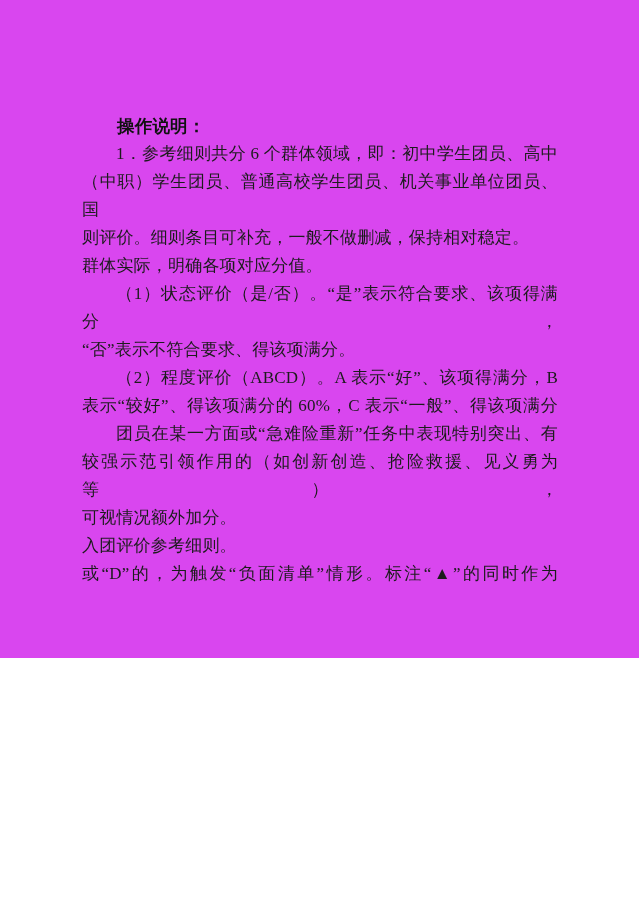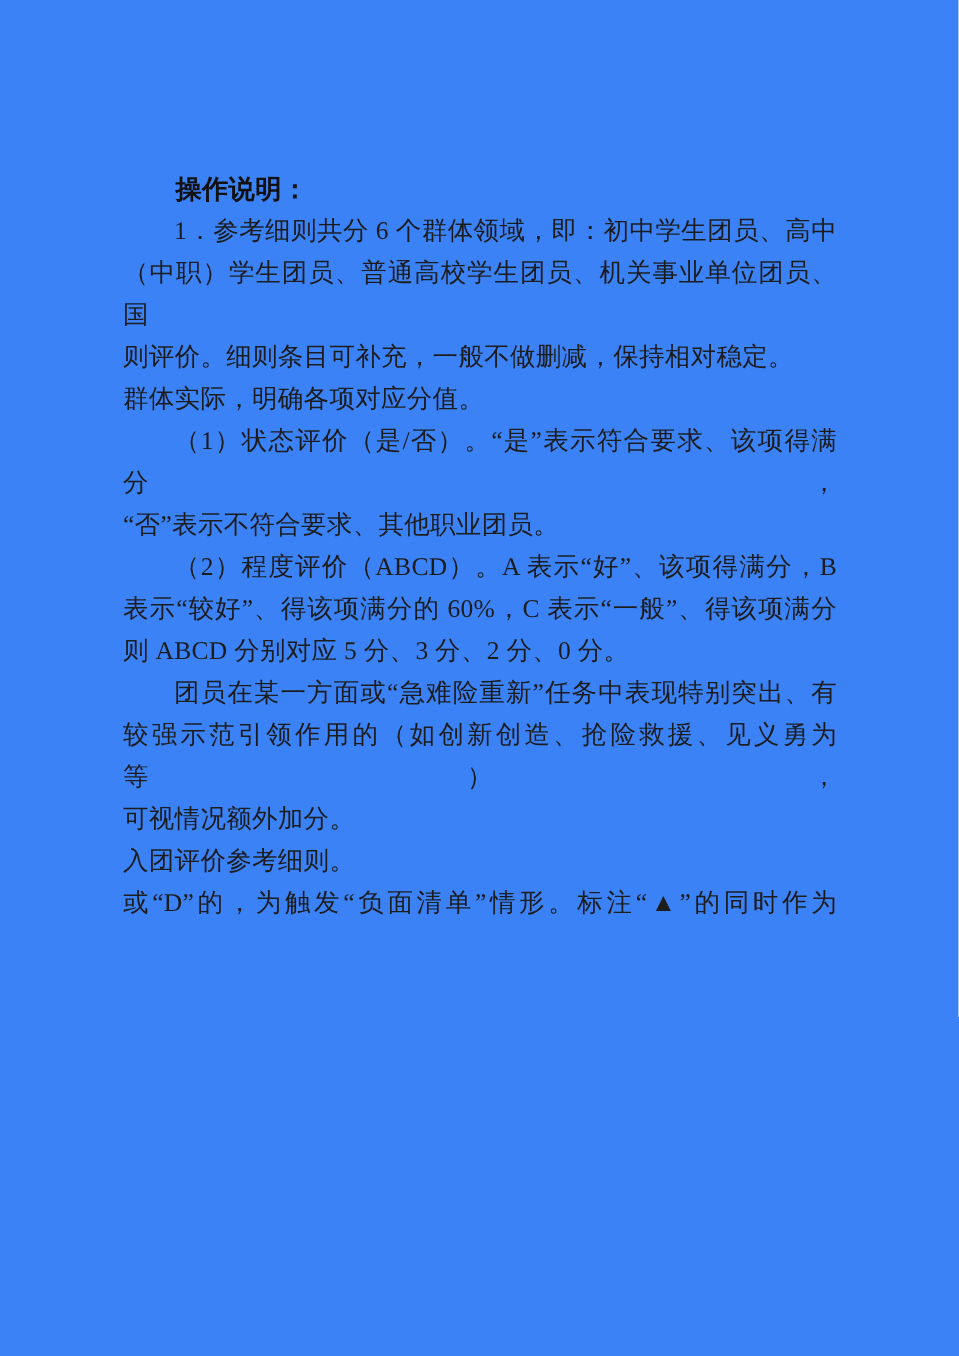--- a/index.html
+++ b/index.html
@@ -3,22 +3,22 @@
 <meta charset="utf-8">
 <style>
   html, body {
     margin: 0;
     padding: 0;
     background: #ffffff;
   }
   .page {
     position: relative;
     width: 639px;
-    height: 904px;
-    background: #3b82f6;
+    height: 658px;
+    background: #d946ef;
     overflow: hidden;
   }
   .text-block {
     position: absolute;
     left: 82px;
     top: 112px;
     width: 476px;
     font-family: "Liberation Serif", "DejaVu Serif", serif;
     font-size: 17px;
     line-height: 28px;
@@ -46,23 +46,22 @@
 <body>
 
 <div class="page">
   <div class="text-block">
     <div class="heading">操作说明：</div>
     <div class="line indent fill">1．参考细则共分 6 个群体领域，即：初中学生团员、高中</div>
     <div class="line fill">（中职）学生团员、普通高校学生团员、机关事业单位团员、国</div>
     <div class="line">则评价。细则条目可补充，一般不做删减，保持相对稳定。</div>
     <div class="line">群体实际，明确各项对应分值。</div>
     <div class="line indent fill">（1）状态评价（是/否）。“是”表示符合要求、该项得满分，</div>
-    <div class="line">“否”表示不符合要求、其他职业团员。</div>
+    <div class="line">“否”表示不符合要求、得该项满分。</div>
     <div class="line indent fill">（2）程度评价（ABCD）。A 表示“好”、该项得满分，B</div>
     <div class="line fill">表示“较好”、得该项满分的 60%，C 表示“一般”、得该项满分</div>
-    <div class="line">则 ABCD 分别对应 5 分、3 分、2 分、0 分。</div>
     <div class="line indent fill">团员在某一方面或“急难险重新”任务中表现特别突出、有</div>
     <div class="line fill">较强示范引领作用的（如创新创造、抢险救援、见义勇为等），</div>
     <div class="line">可视情况额外加分。</div>
     <div class="line">入团评价参考细则。</div>
     <div class="line fill">或“D”的，为触发“负面清单”情形。标注“▲”的同时作为</div>
   </div>
 </div>
 
 </body></html>

